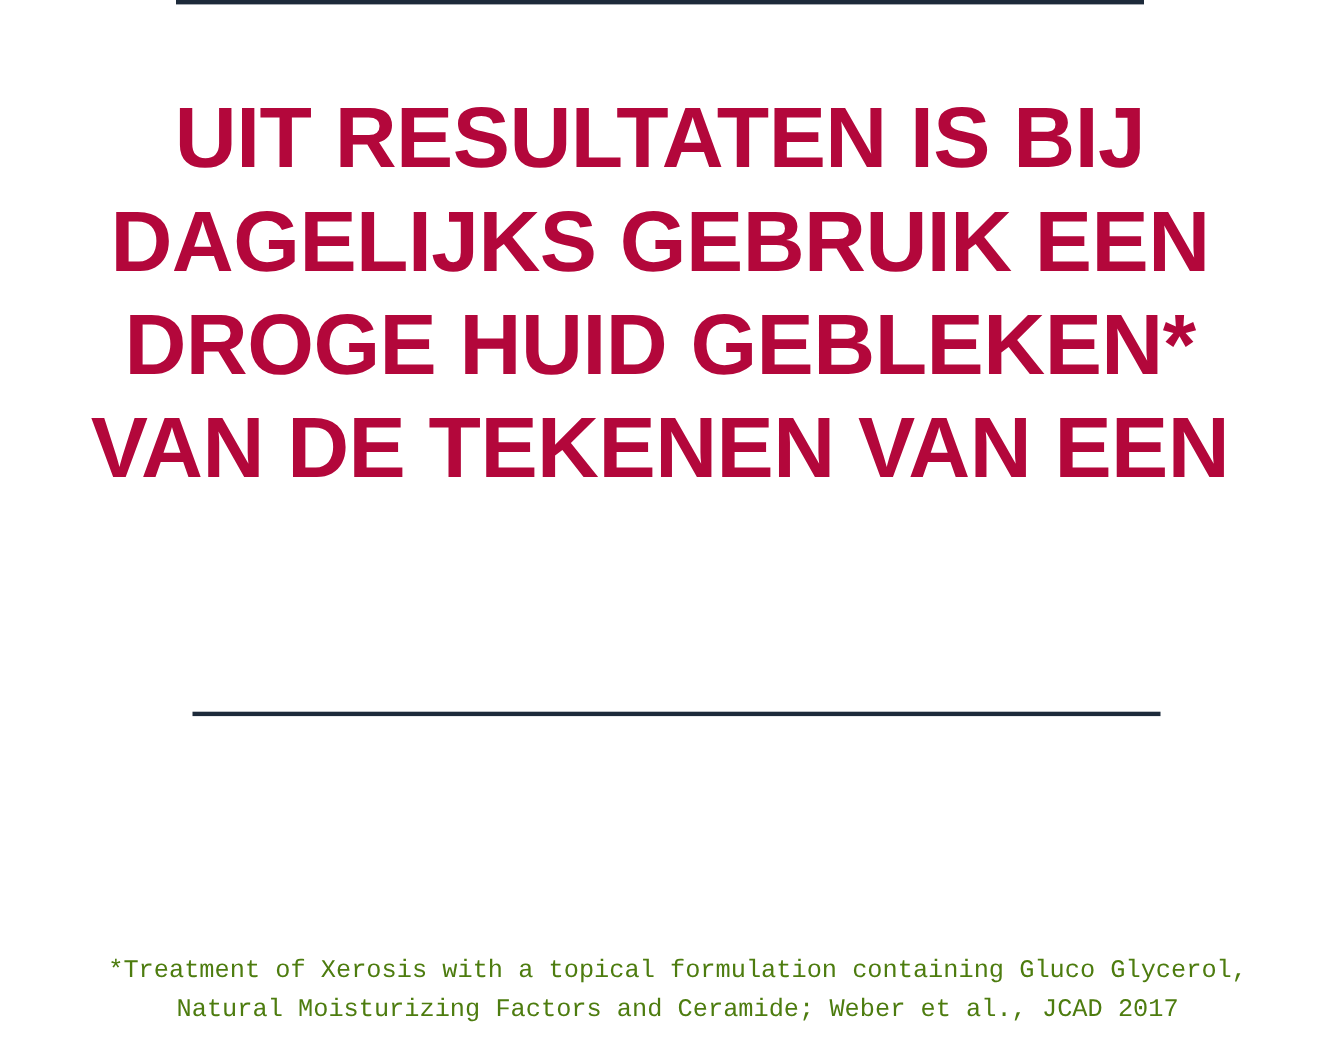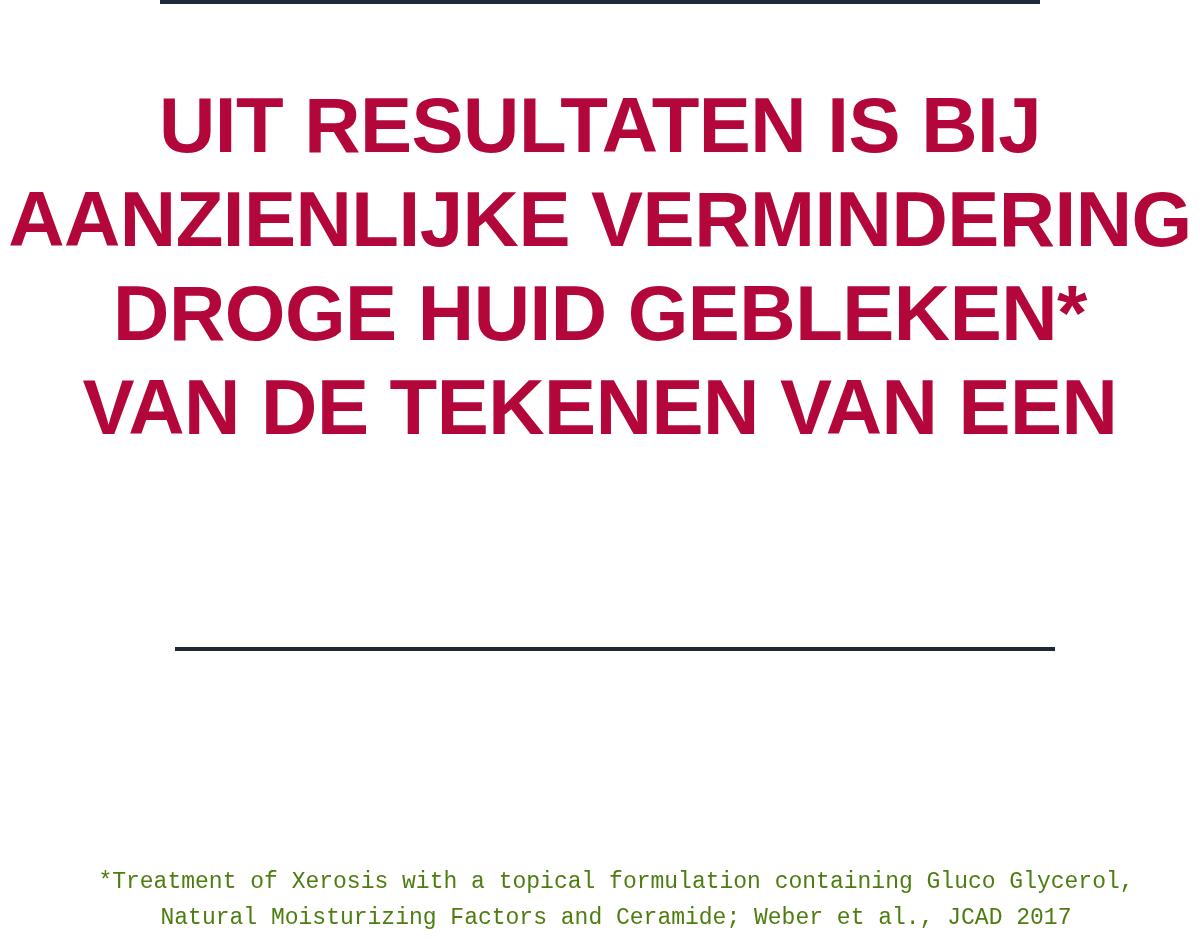--- a/index.html
+++ b/index.html
@@ -73,21 +73,21 @@
 </style>
 </head>
 <body>
 
 <div class="page">
 
   <div class="rule-top"></div>
 
   <div class="headline">
     <span class="line">UIT RESULTATEN IS BIJ</span>
-    <span class="line">AANZIENLIJKE VERMINDERING</span>
+    <span class="line">DAGELIJKS GEBRUIK EEN</span>
     <span class="line">DROGE HUID GEBLEKEN*</span>
     <span class="line">VAN DE TEKENEN VAN EEN</span>
   </div>
 
   <div class="rule-bottom"></div>
 
   <div class="footnote">
     <span class="fline">*Treatment of Xerosis with a topical formulation containing Gluco Glycerol,</span>
     <span class="fline">Natural Moisturizing Factors and Ceramide; Weber et al., JCAD 2017</span>
   </div>

